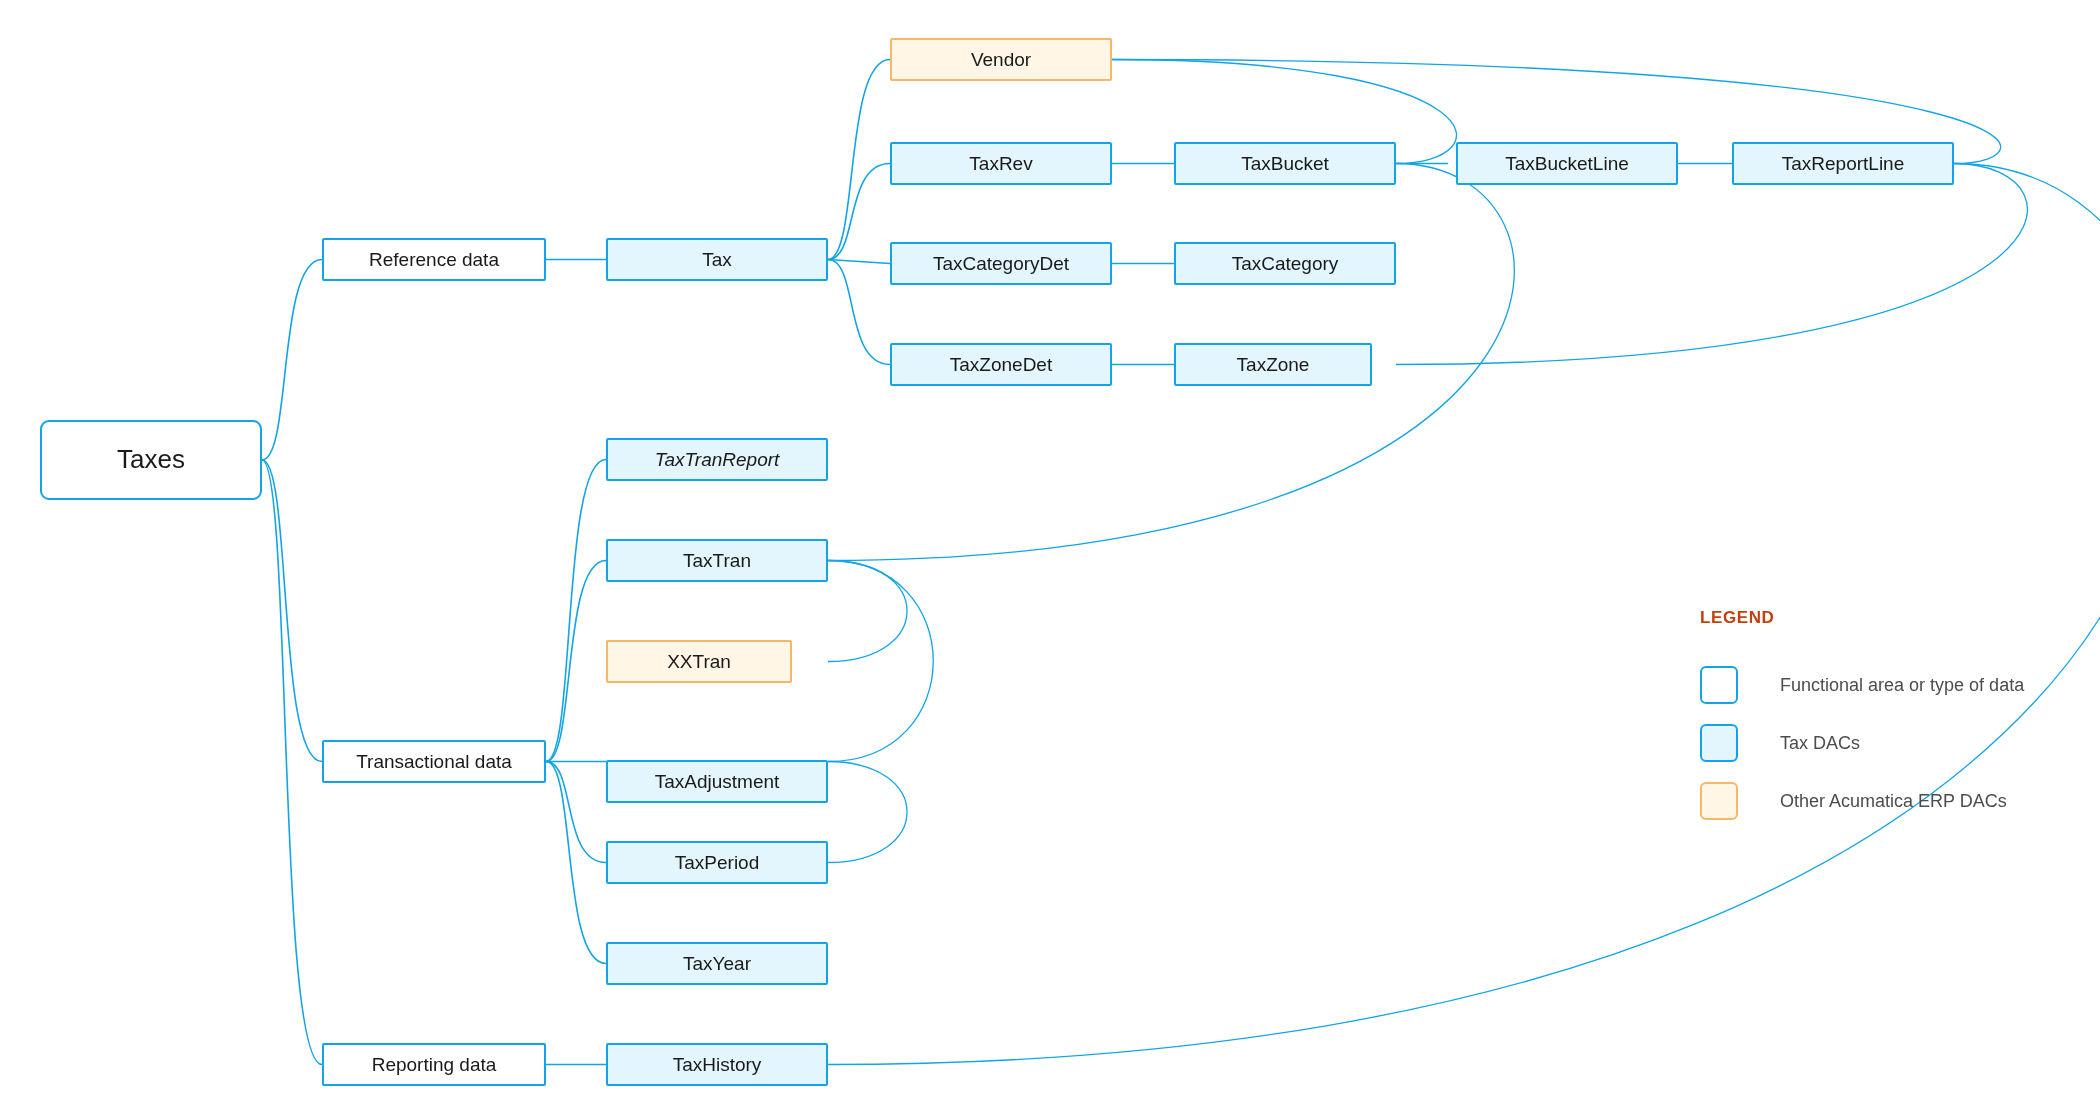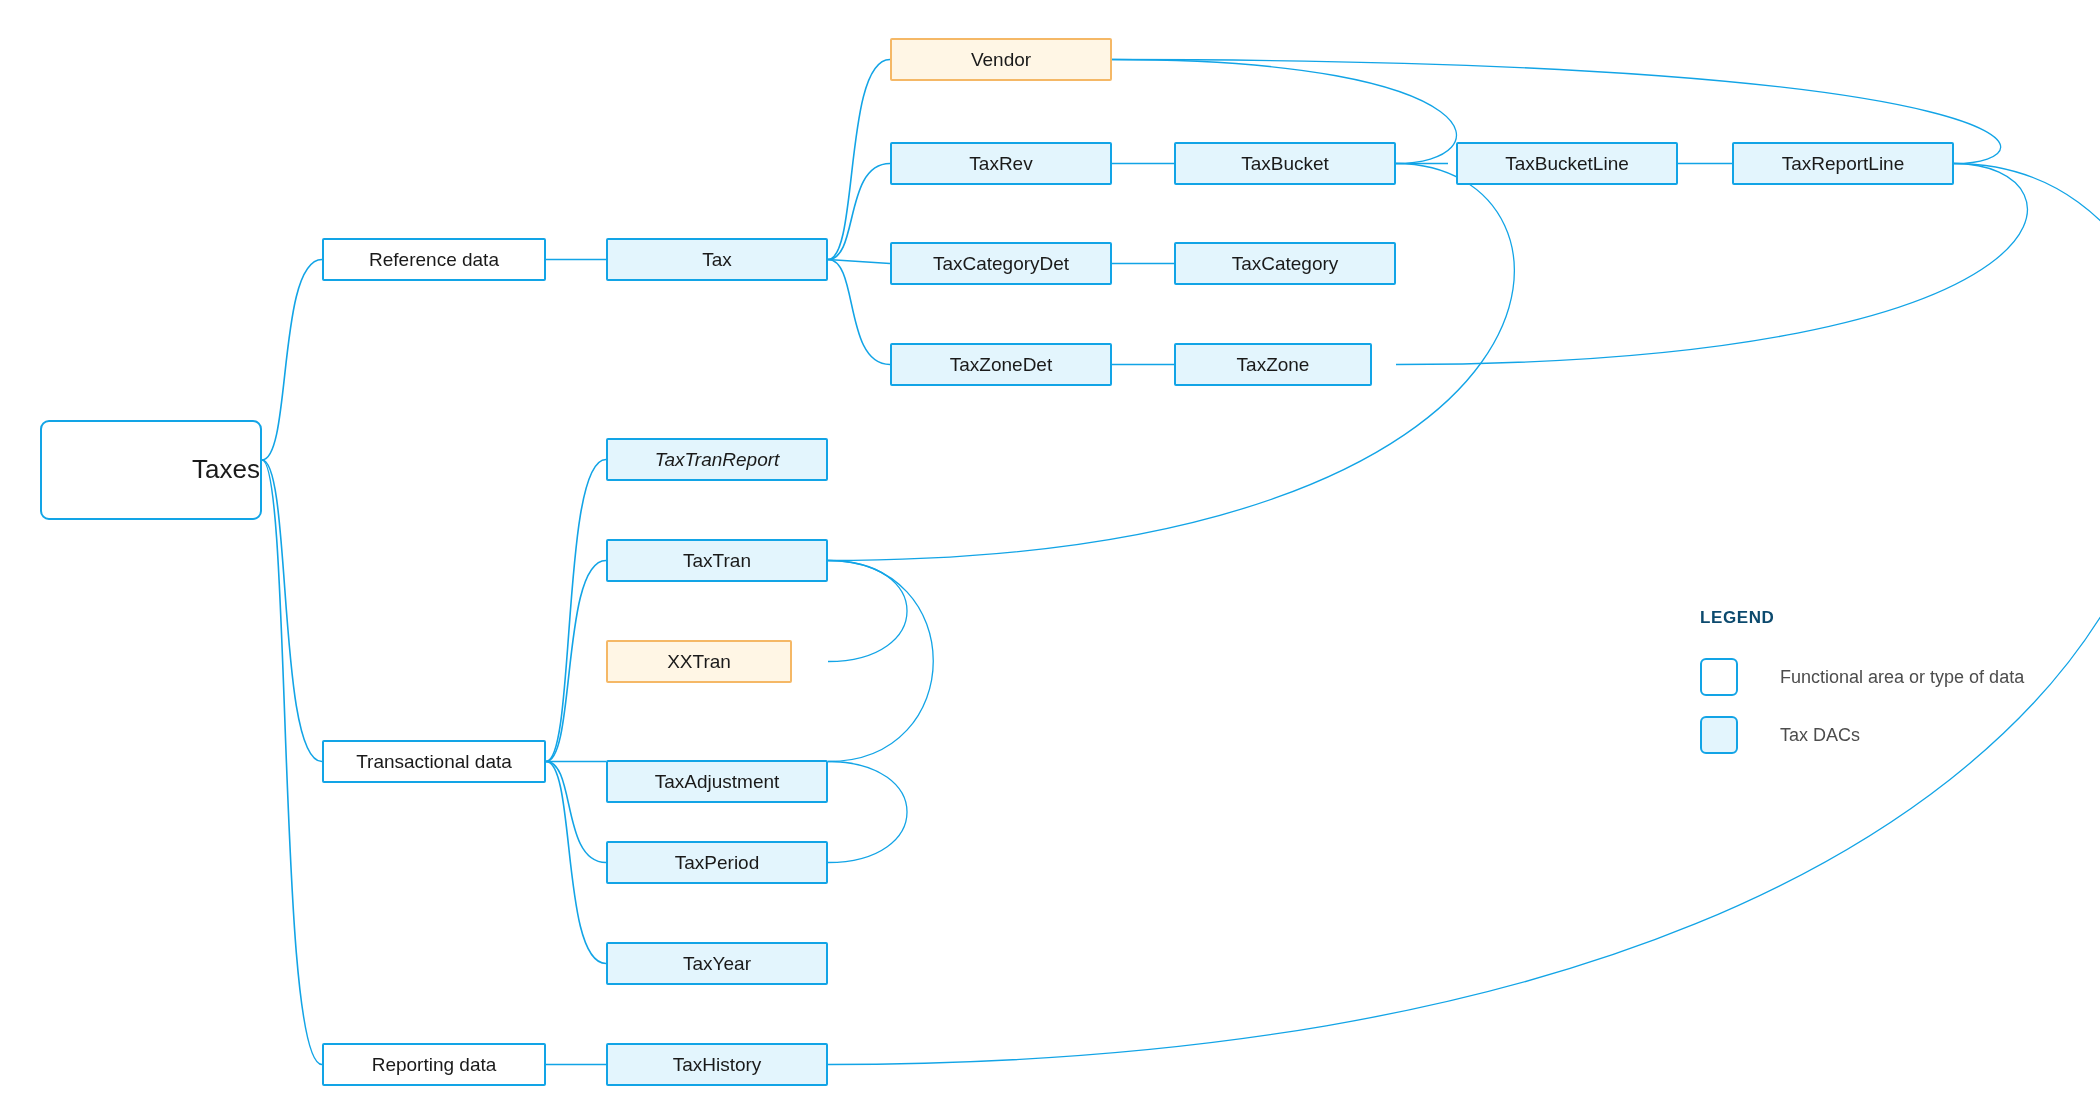--- a/index.html
+++ b/index.html
@@ -61,23 +61,23 @@
   }
   #legend {
     position: absolute;
     left: 1700px;
     top: 608px;
     width: 380px;
   }
   #legend-title {
     font-size: 17px;
     font-weight: bold;
-    color: #0c4a6e;
+    color: #c2410c;
     letter-spacing: 0.6px;
-    margin-bottom: 20px;
+    margin-bottom: 28px;
   }
   .legend-row {
     display: flex;
     align-items: center;
     height: 58px;
   }
   .legend-swatch {
     width: 38px;
     height: 38px;
     border-radius: 6px;
@@ -122,21 +122,21 @@
         <path d="M1396,364.5 C2094.35,364.5 2094.35,163.5 1954,163.5" stroke="#12a4e6" stroke-width="1.3" fill="none"></path>
         <path d="M1396,163.5 C1604.95,163.5 1604.95,560.5 828,560.5" stroke="#12a4e6" stroke-width="1.3" fill="none"></path>
         <path d="M828,560.5 C933.35,560.5 933.35,661.5 828,661.5" stroke="#12a4e6" stroke-width="1.3" fill="none"></path>
         <path d="M828,560.5 C968.35,560.5 968.35,761.5 828,761.5" stroke="#12a4e6" stroke-width="1.3" fill="none"></path>
         <path d="M828,761.5 C933.35,761.5 933.35,862.5 828,862.5" stroke="#12a4e6" stroke-width="1.3" fill="none"></path>
         <path d="M828,1064.5 C2339.35,1064.5 2339.35,163.5 1954,163.5" stroke="#12a4e6" stroke-width="1.3" fill="none"></path>
       </g>
   </svg>
 
   <div id="nodes-layer">
-      <div class="node root" style="left: 40px; top: 420px; width: 222px; height: 100px; justify-content: flex-end;">
+      <div class="node root" style="left: 40px; top: 420px; width: 222px; height: 80px;">
         <span>Taxes</span>
       </div>
       <div class="node category" style="left: 322px; top: 238px; width: 224px; height: 43px;">
         <span>Reference data</span>
       </div>
       <div class="node dac" style="left: 606px; top: 238px; width: 222px; height: 43px;">
         <span>Tax</span>
       </div>
       <div class="node other-dac" style="left: 890px; top: 38px; width: 222px; height: 43px;">
         <span>Vendor</span>
@@ -198,16 +198,20 @@
     <div id="legend-title">LEGEND</div>
     <div id="legend-items">
         <div class="legend-row">
           <div class="legend-swatch" style="background: rgb(255, 255, 255); border: 2.5px solid rgb(18, 164, 230);"></div>
           <div class="legend-label">Functional area or type of data</div>
         </div>
         <div class="legend-row">
           <div class="legend-swatch" style="background: rgb(227, 245, 253); border: 2.5px solid rgb(18, 164, 230);"></div>
           <div class="legend-label">Tax DACs</div>
         </div>
+        <div class="legend-row">
+          <div class="legend-swatch" style="background: rgb(255, 246, 229); border: 2.5px solid rgb(245, 184, 102);"></div>
+          <div class="legend-label">Other Acumatica ERP DACs</div>
+        </div>
       </div>
   </div>
 
 </div>
 
 </body></html>

